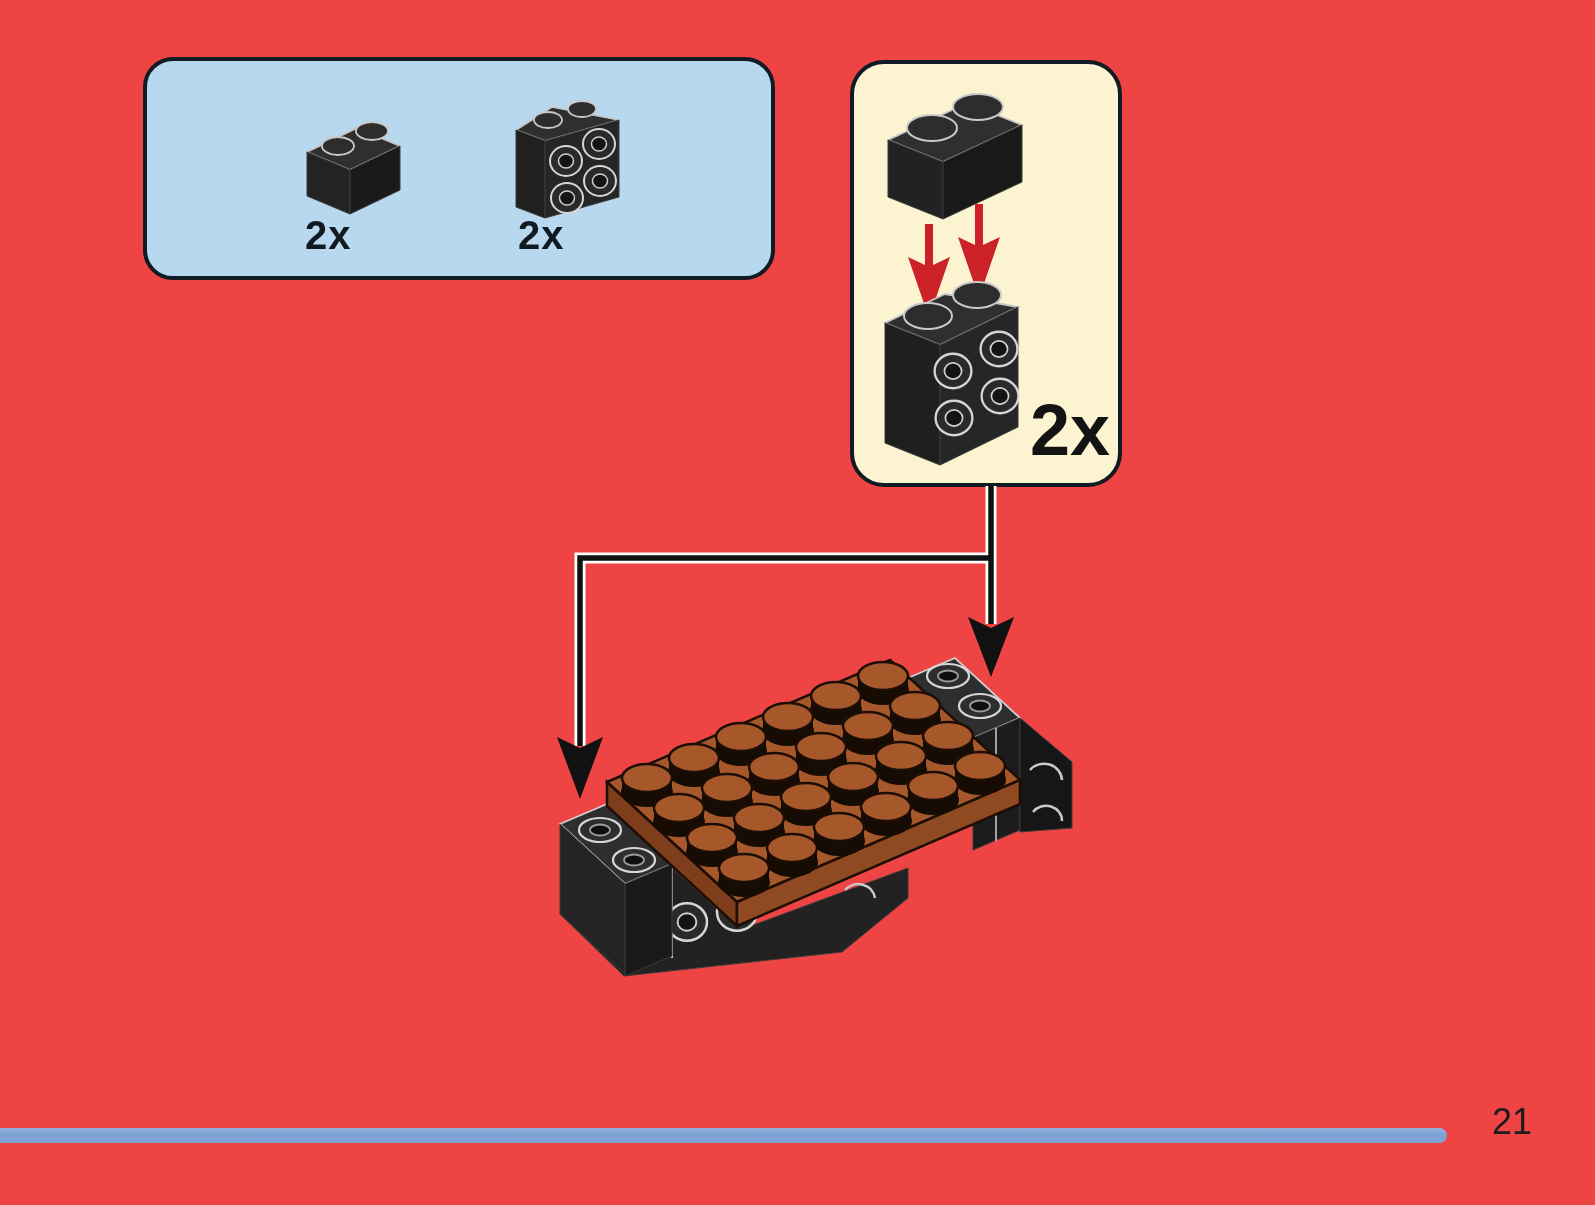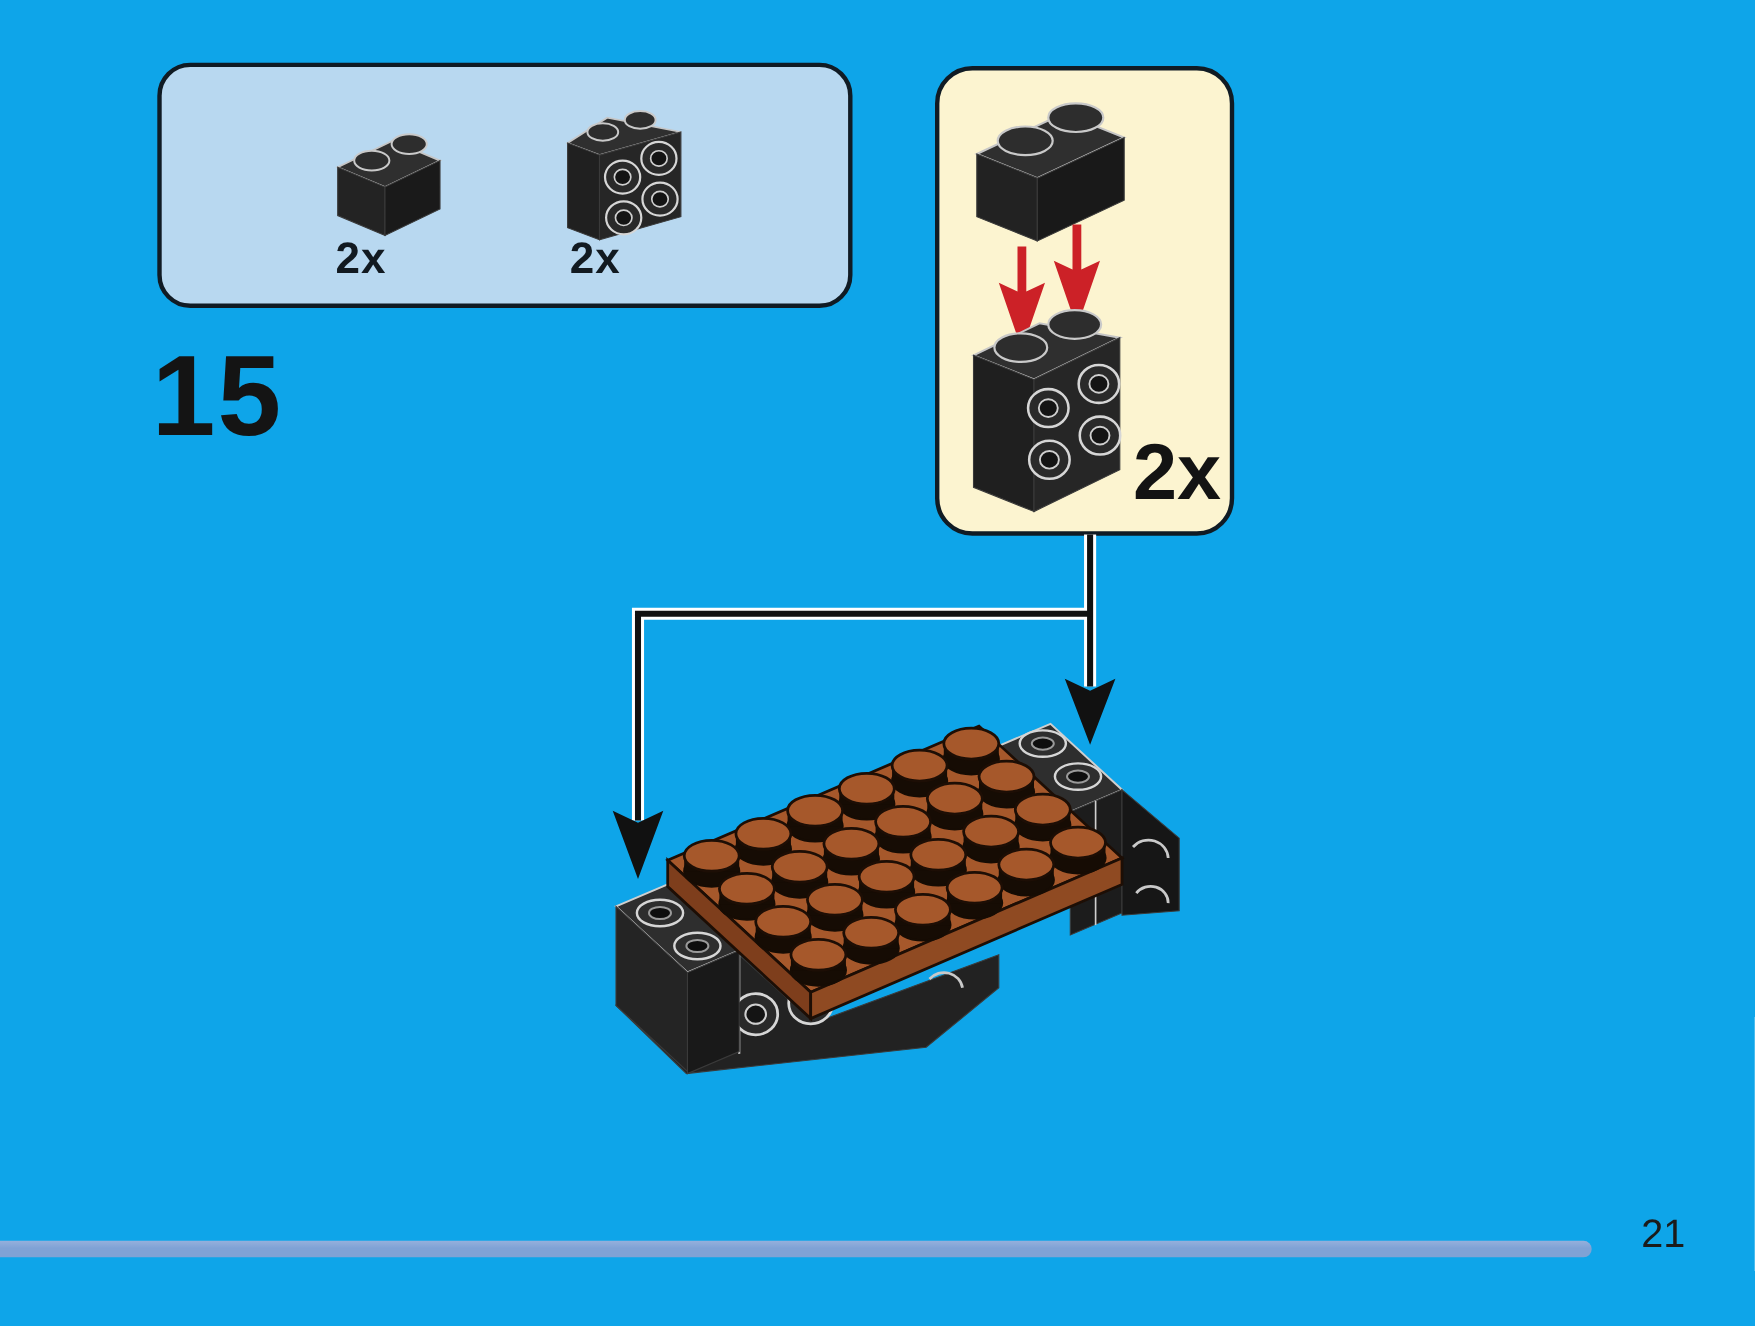--- a/index.html
+++ b/index.html
@@ -1,19 +1,19 @@
 <!DOCTYPE html>
 <html><head>
 <meta charset="utf-8">
 <style>
   html,body{margin:0;padding:0;}
   .page{
     position:relative;
     width:1595px;height:1205px;
-    background:#0ea5e9;
+    background:#ef4444;
     overflow:hidden;
     font-family:"Liberation Sans", sans-serif;
   }
   .parts-box{
     position:absolute;left:143px;top:57px;
     width:624px;height:215px;
     background:#b8d8f0;
     border:4.5px solid #101b24;
     border-radius:30px;
   }
@@ -60,21 +60,20 @@
 </head>
 <body>
 
 <div class="page">
 
   <div class="parts-box">
     <span class="count c1">2x</span>
     <span class="count c2">2x</span>
   </div>
 
-  <div class="step-num">15</div>
 
   <div class="callout">
     <span class="callout-count">2x</span>
   </div>
 
   <svg class="art" viewBox="0 0 1595 1205">
     <defs>
 
       <g id="stud">
         <ellipse cx="0" cy="5" rx="25" ry="14" fill="#160c04" stroke="#160c04" stroke-width="2"></ellipse>

